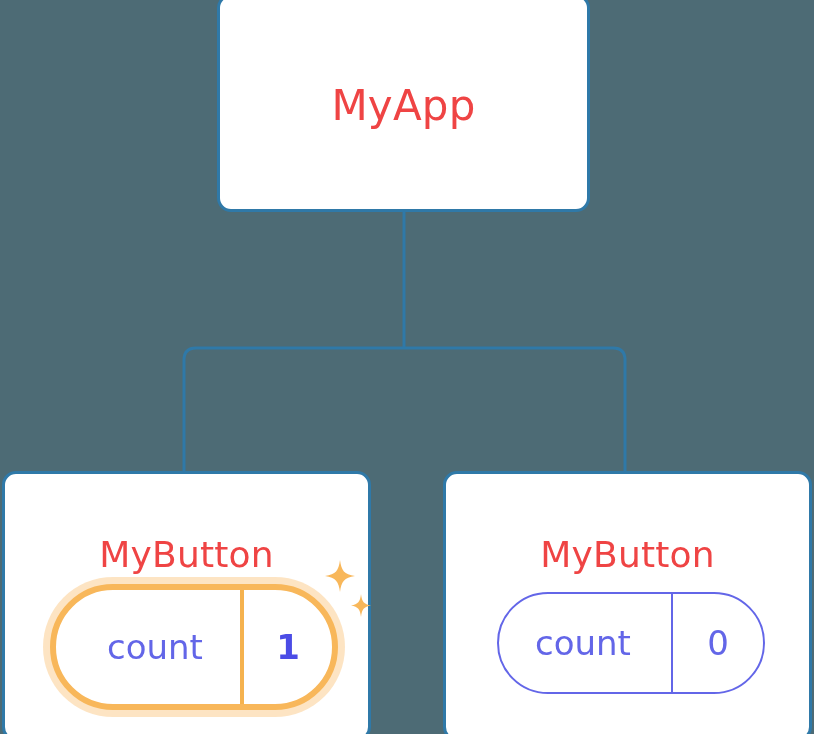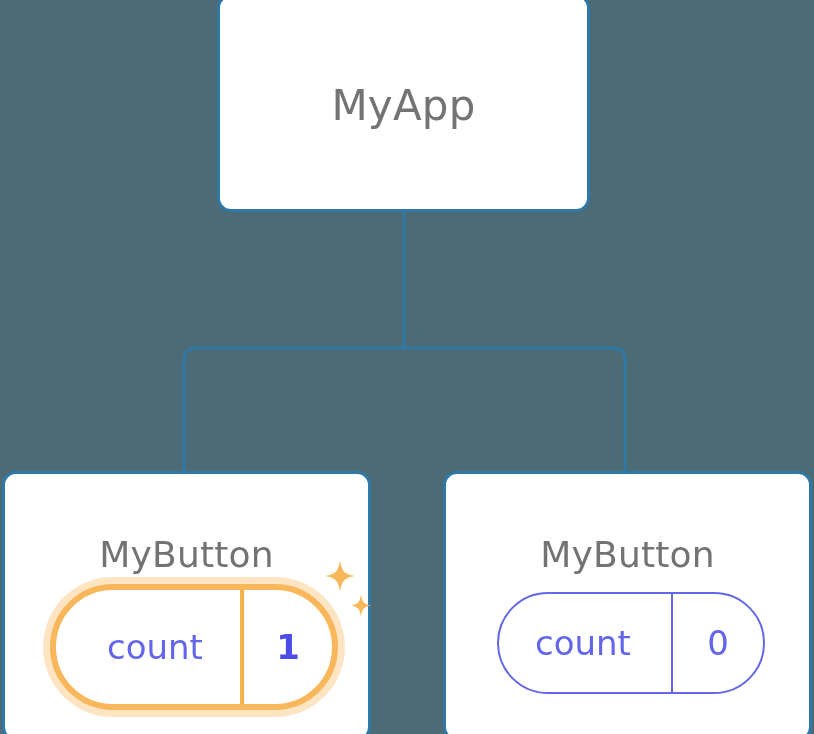--- a/index.html
+++ b/index.html
@@ -62,21 +62,21 @@
     top: 471px;
     width: 369px;
     height: 270px;
   }
 
   .node-title {
     position: absolute;
     left: 0;
     width: 100%;
     text-align: center;
-    color: #737373;
+    color: #ef4444;
     letter-spacing: 0.2px;
     white-space: nowrap;
   }
 
   .node-root .node-title {
     top: 84px;
     font-size: 42px;
   }
 
   .node-child-a .node-title,

